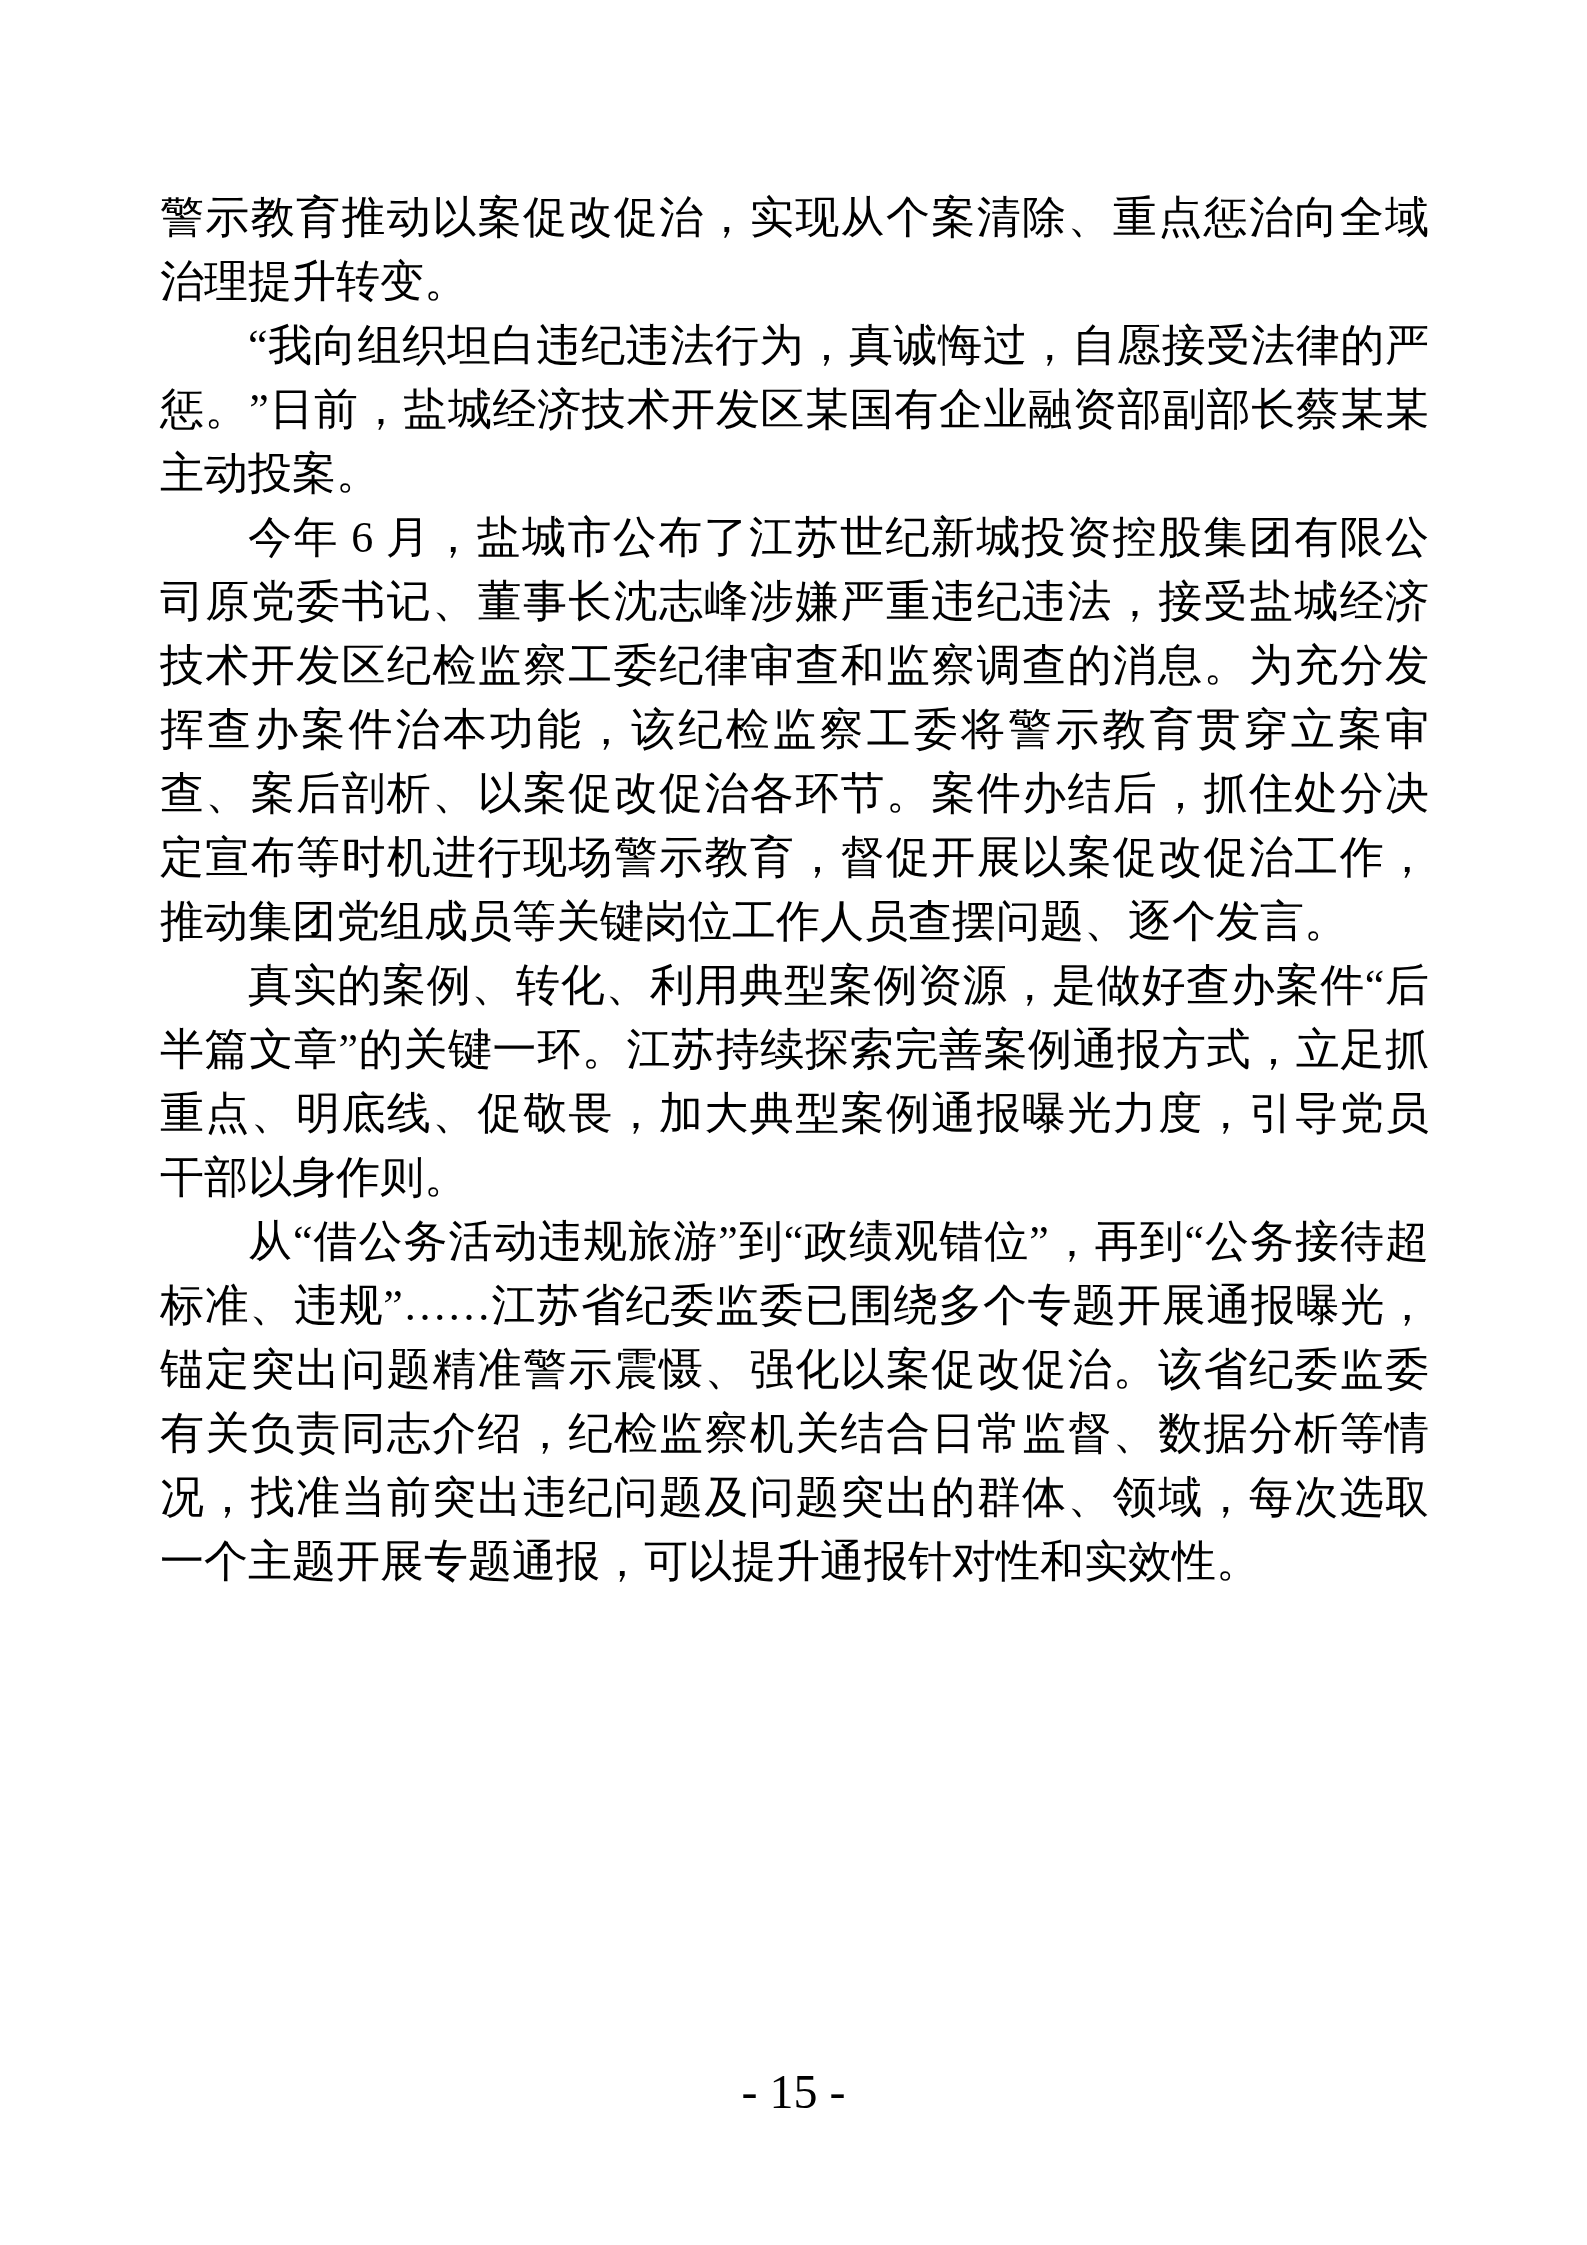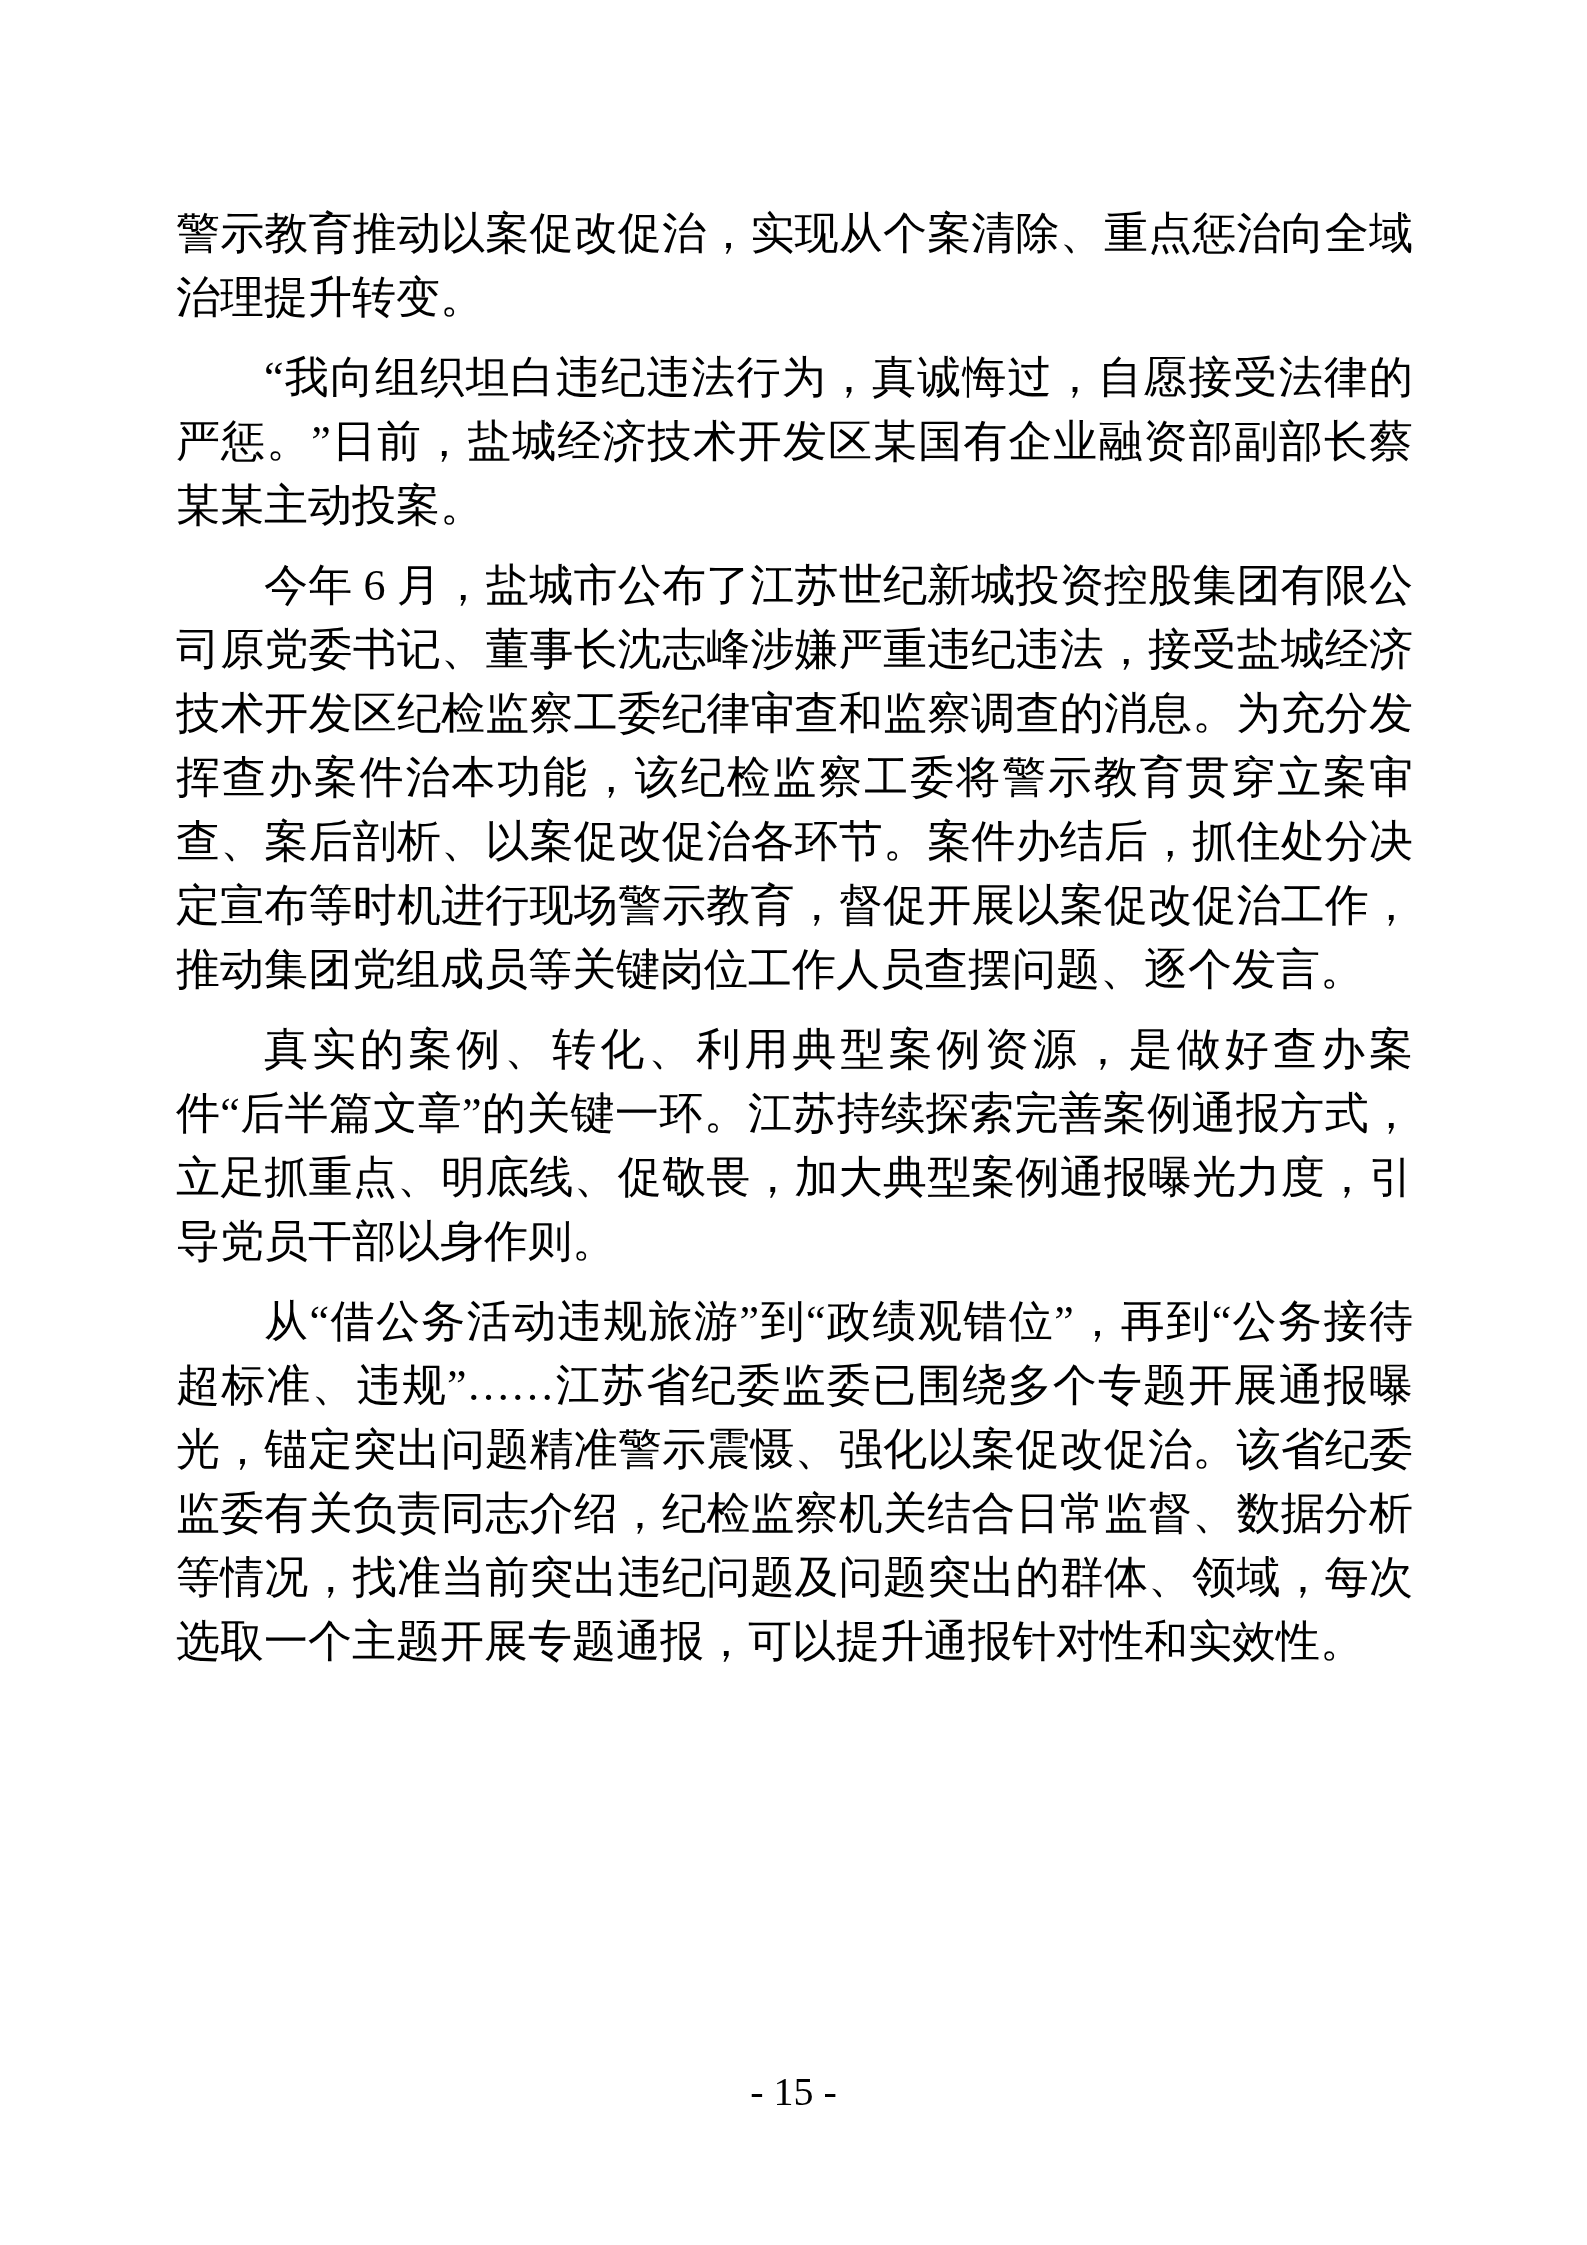--- a/index.html
+++ b/index.html
@@ -21,33 +21,33 @@
     left: 160px;
     right: 158px;
     top: 186px;
     font-size: 44px;
     line-height: 64px;
     text-align: justify;
     text-justify: inter-ideograph;
     letter-spacing: 0;
   }
   .para {
-    margin: 16px;
+    margin: 0;
     padding: 0;
   }
   .para.indent {
     text-indent: 2em;
   }
   .page-footer {
     position: absolute;
     left: 0;
     right: 0;
     top: 2068px;
     text-align: center;
-    font-size: 40px;
+    font-size: 48px;
     line-height: 48px;
     font-family: "Liberation Serif", serif;
     color: #000000;
   }
 </style>
 </head>
 <body>
 
 <div class="page">
   <div class="text-block">

